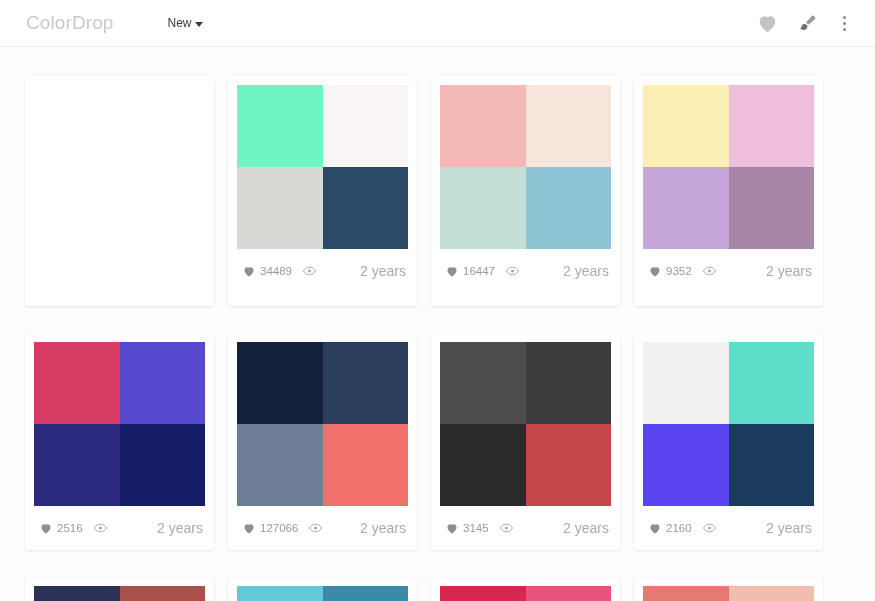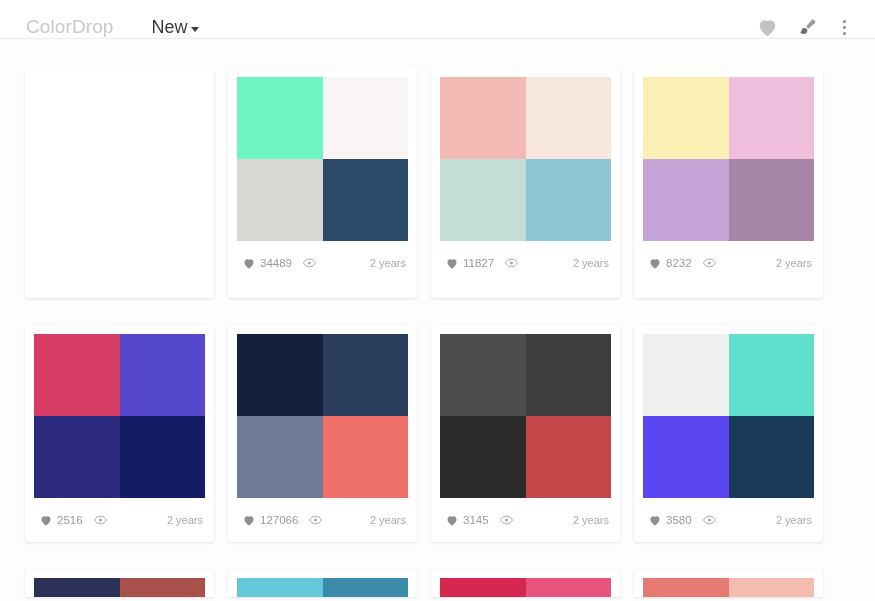--- a/index.html
+++ b/index.html
@@ -7,46 +7,47 @@
     width: 875px;
     height: 601px;
     overflow: hidden;
     background: #fdfdfd;
     font-family: "Liberation Sans", sans-serif;
     -webkit-font-smoothing: antialiased;
   }
 
   
   .header {
-    height: 39px;
+    height: 47px;
     background: #ffffff;
     border-bottom: 1px solid #ededed;
     display: flex;
-    align-items: flex-end;
+    align-items: center;
     padding: 0 22px 0 26px;
     position: relative;
     z-index: 5;
   }
   .brand {
     font-size: 19px;
     color: #c9c9c9;
     letter-spacing: 0.1px;
     font-weight: 400;
     margin-right: 38px;
     cursor: pointer;
     white-space: nowrap;
   }
   .nav-item {
     display: flex;
     align-items: center;
     gap: 3px;
-    font-size: 18px;
+    font-size: 12px;
     color: #3b3b3b;
     cursor: pointer;
     white-space: nowrap;
+    margin-left: 16px;
   }
   .caret {
     width: 0; height: 0;
     border-left: 4px solid transparent;
     border-right: 4px solid transparent;
     border-top: 5px solid #3b3b3b;
     margin-top: 3px;
   }
   .header-spacer { flex: 1 1 auto; }
   .header-icons {
@@ -108,21 +109,21 @@
     align-items: center;
     gap: 5px;
     font-size: 11.5px;
     color: #9a9a9a;
     padding: 3px 6px;
     border-radius: 2px;
   }
   .stat.eye { padding: 3px 5px; }
   .footer-spacer { flex: 1 1 auto; }
   .age {
-    font-size: 11px;
+    font-size: 14px;
     color: #aaaaaa;
     white-space: nowrap;
   }
   svg { display:block; }
 
   
   .row-partial { margin-bottom: 0; }
   .row-partial .card { height: 28px; border-radius: 3px 3px 0 0; }
   .row-partial .swatches {
     height: 20px;
@@ -195,21 +196,21 @@
           <span title="#F4B9B5" style="background: rgb(244, 185, 181);"></span>
           <span title="#F7E6DB" style="background: rgb(247, 230, 219);"></span>
           <span title="#C3DFD5" style="background: rgb(195, 223, 213);"></span>
           <span title="#8EC5D4" style="background: rgb(142, 197, 212);"></span>
         </div>
         <div class="card-footer">
           <div class="stat">
             <svg width="12" height="11" viewBox="0 0 24 22">
               <path d="M12 21s-9-5.7-9-12.2C3 4.9 5.7 2.5 8.7 2.5c1.9 0 3.1 1 3.3 1.3.2-.3 1.4-1.3 3.3-1.3 3 0 5.7 2.4 5.7 6.3C21 15.3 12 21 12 21z" fill="#8f8f8f"></path>
             </svg>
-            <span>11827</span>
+            <span>16447</span>
           </div>
           <div class="stat eye">
             <svg width="13" height="10" viewBox="0 0 24 16">
               <path d="M12 1C6.5 1 2.2 4.6 1 8c1.2 3.4 5.5 7 11 7s9.8-3.6 11-7c-1.2-3.4-5.5-7-11-7z" fill="none" stroke="#a5a5a5" stroke-width="1.8"></path>
               <circle cx="12" cy="8" r="2.8" fill="#a5a5a5"></circle>
             </svg>
           </div>
           <div class="footer-spacer"></div>
           <div class="age">2 years</div>
         </div>
@@ -219,21 +220,21 @@
           <span title="#FCEFB4" style="background: rgb(252, 239, 180);"></span>
           <span title="#F0BEDD" style="background: rgb(240, 190, 221);"></span>
           <span title="#C6A6D8" style="background: rgb(198, 166, 216);"></span>
           <span title="#A886A8" style="background: rgb(168, 134, 168);"></span>
         </div>
         <div class="card-footer">
           <div class="stat">
             <svg width="12" height="11" viewBox="0 0 24 22">
               <path d="M12 21s-9-5.7-9-12.2C3 4.9 5.7 2.5 8.7 2.5c1.9 0 3.1 1 3.3 1.3.2-.3 1.4-1.3 3.3-1.3 3 0 5.7 2.4 5.7 6.3C21 15.3 12 21 12 21z" fill="#8f8f8f"></path>
             </svg>
-            <span>8232</span>
+            <span>9352</span>
           </div>
           <div class="stat eye">
             <svg width="13" height="10" viewBox="0 0 24 16">
               <path d="M12 1C6.5 1 2.2 4.6 1 8c1.2 3.4 5.5 7 11 7s9.8-3.6 11-7c-1.2-3.4-5.5-7-11-7z" fill="none" stroke="#a5a5a5" stroke-width="1.8"></path>
               <circle cx="12" cy="8" r="2.8" fill="#a5a5a5"></circle>
             </svg>
           </div>
           <div class="footer-spacer"></div>
           <div class="age">2 years</div>
         </div>
@@ -317,21 +318,21 @@
           <span title="#F0F0EE" style="background: rgb(240, 240, 238);"></span>
           <span title="#5FDECB" style="background: rgb(95, 222, 203);"></span>
           <span title="#5B45F0" style="background: rgb(91, 69, 240);"></span>
           <span title="#1B3B5C" style="background: rgb(27, 59, 92);"></span>
         </div>
         <div class="card-footer">
           <div class="stat">
             <svg width="12" height="11" viewBox="0 0 24 22">
               <path d="M12 21s-9-5.7-9-12.2C3 4.9 5.7 2.5 8.7 2.5c1.9 0 3.1 1 3.3 1.3.2-.3 1.4-1.3 3.3-1.3 3 0 5.7 2.4 5.7 6.3C21 15.3 12 21 12 21z" fill="#8f8f8f"></path>
             </svg>
-            <span>3580</span>
+            <span>2160</span>
           </div>
           <div class="stat eye">
             <svg width="13" height="10" viewBox="0 0 24 16">
               <path d="M12 1C6.5 1 2.2 4.6 1 8c1.2 3.4 5.5 7 11 7s9.8-3.6 11-7c-1.2-3.4-5.5-7-11-7z" fill="none" stroke="#a5a5a5" stroke-width="1.8"></path>
               <circle cx="12" cy="8" r="2.8" fill="#a5a5a5"></circle>
             </svg>
           </div>
           <div class="footer-spacer"></div>
           <div class="age">2 years</div>
         </div>

